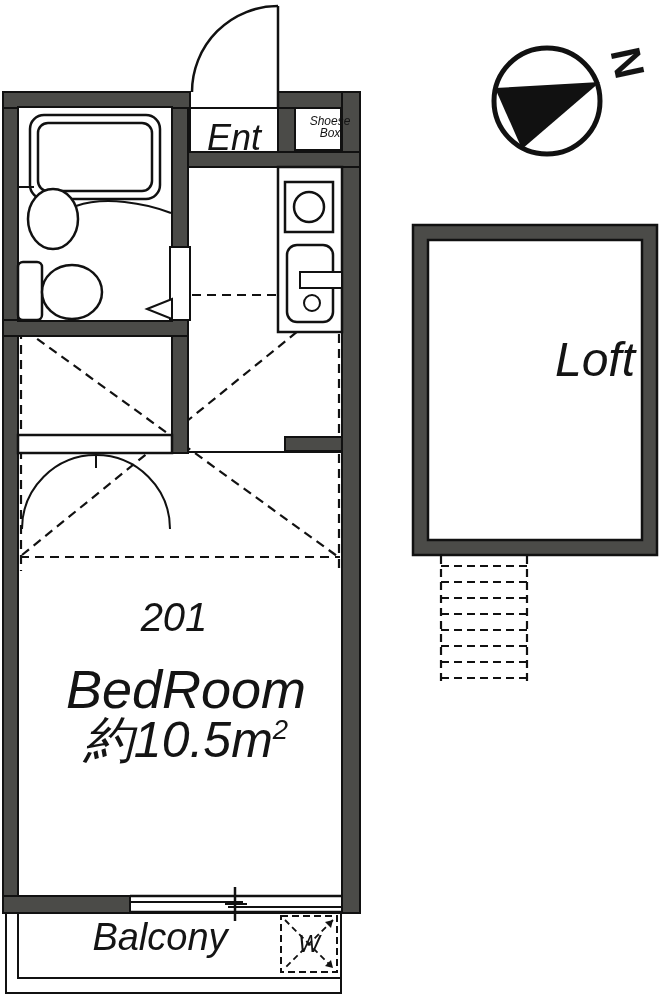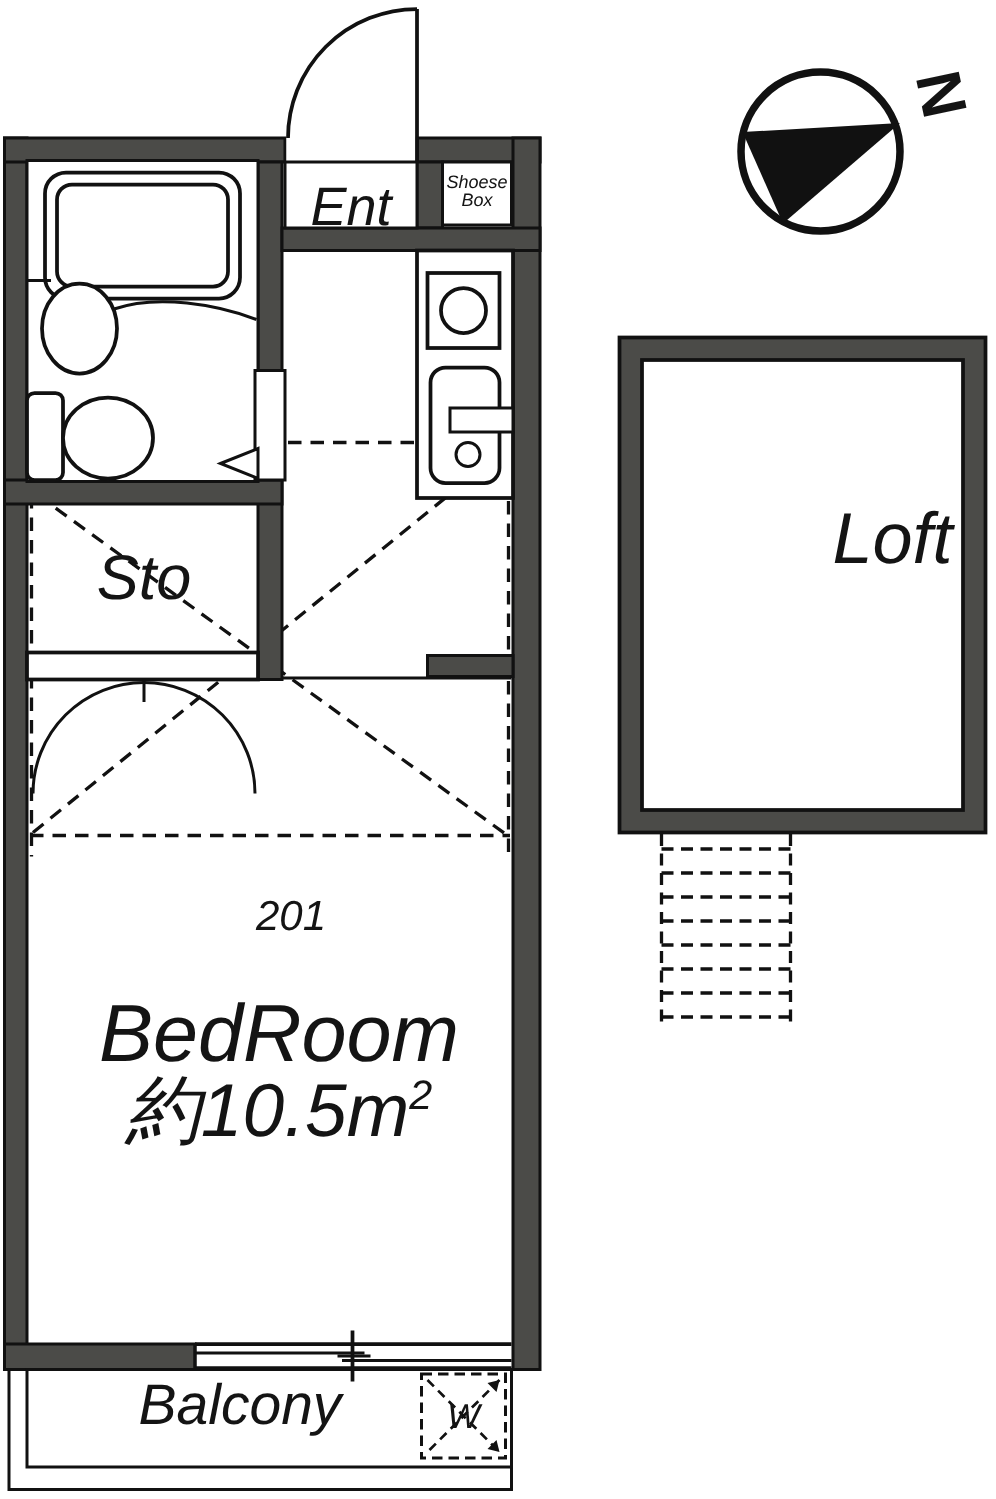--- a/index.html
+++ b/index.html
@@ -119,28 +119,27 @@
   </g>
 
   <g>
     <circle cx="547" cy="101" r="53" fill="#fff" stroke="#111" stroke-width="5"></circle>
     <polygon points="495,88 600,82 522,149" fill="#111" stroke="none"></polygon>
   </g>
 </svg>
 
   <div class="lbl center" style="left:190px;top:110px;width:88px;font-size:36px;margin-top:10px;">Ent</div>
 
-  <div class="lbl center" style="left:295px;top:115px;width:46px;font-size:12px;">
+  <div class="lbl center" style="left:295px;top:115px;width:46px;font-size:12px;padding-left:12px;">
     <span>Shoese</span><br>
     <span>Box</span>
   </div>
 
-  <div class="lbl center" style="left:40px;top:364px;width:112px;font-size:42px;">Sto</div>
 
-  <div class="lbl center" style="left:124px;top:597px;width:140px;font-size:28px;">201</div>
+  <div class="lbl center" style="left:104px;top:597px;width:140px;font-size:40px;">201</div>
 
   <div class="lbl center" style="left:46px;top:662px;width:280px;font-size:54px;">BedRoom</div>
 
   <div class="lbl center" style="left:46px;top:715px;width:280px;font-size:50px;">
     <span>約10.5m</span><span class="sup">2</span>
   </div>
 
   <div class="lbl center" style="left:435px;top:336px;width:200px;font-size:48px;text-align:right;">Loft</div>
 
 

